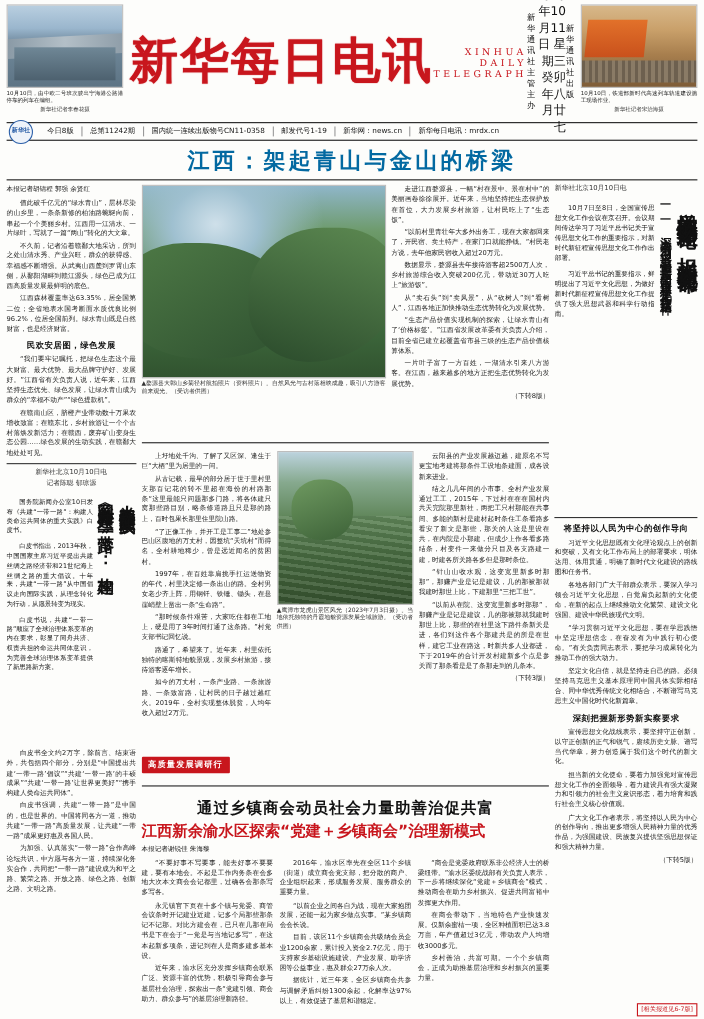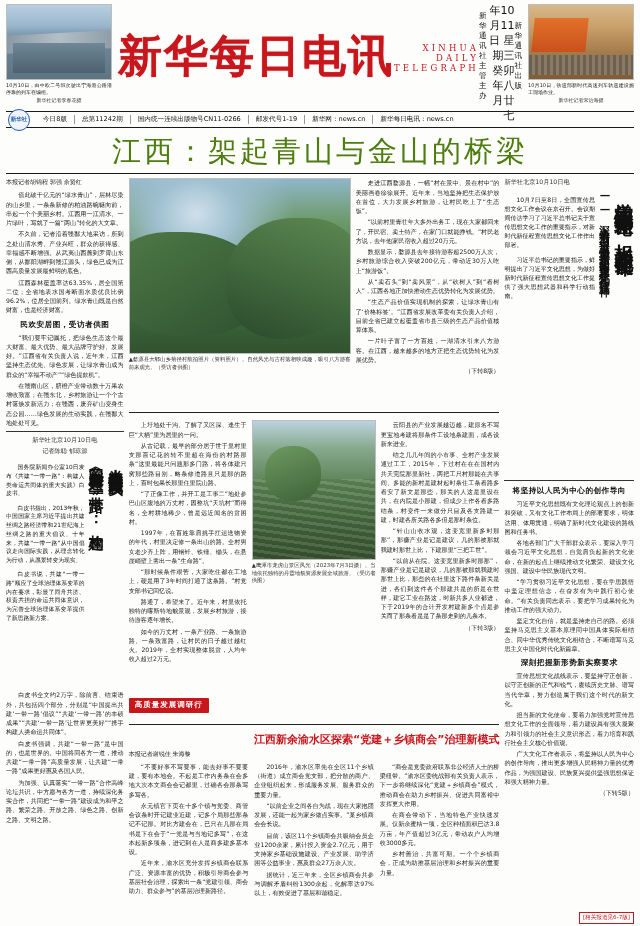--- a/index.html
+++ b/index.html
@@ -154,24 +154,24 @@
   .infobar .cell + .cell { border-left: 1px solid #999; }
 
   
   .headline-wrap {
     text-align: center;
     padding: 7px 0 5px;
     border-bottom: 1px solid #1a1a1a;
   }
   .headline {
     font-family: "DejaVu Serif", "Liberation Serif", serif;
-    font-weight: normal;
-    font-size: 29px;
+    font-weight: bold;
+    font-size: 20px;
     letter-spacing: 3px;
-    color: #4d7c0f;
+    color: #0369a1;
     line-height: 1.15;
   }
 
   
   .main {
     display: flex;
     gap: 5px;
     margin-top: 4px;
     height: 756px;
   }
@@ -267,21 +267,21 @@
 
   
   .feat-h {
     font-family:"DejaVu Serif","Liberation Serif",serif;
     font-weight:bold;
     text-align:center;
     color:#111;
   }
   .feat-h1 { font-size: 19px; letter-spacing: 2px; margin: 4px 0 2px;}
   .feat-h2 { font-size: 14px; letter-spacing: 1px; margin: 4px 0 3px;}
-  .feat-sub { font-size: 11px; text-align:right; color:#c8161d; font-weight:bold; margin-bottom:3px;}
+  .feat-sub { font-size: 14px; text-align:left; color:#c8161d; font-weight:bold; margin-bottom:3px;}
 
   
   .vert-head {
     writing-mode: vertical-rl;
     text-orientation: upright;
     font-family:"DejaVu Serif","Liberation Serif",serif;
     font-weight: bold;
     letter-spacing: 2px;
     line-height: 1.05;
   }
@@ -374,42 +374,42 @@
       <div class="photo photo-right mh-photo"></div>
       <div class="mh-cap">10月10日，铁道部新时代高速列车轨道建设施工现场作业。</div>
       <div class="mh-credit">新华社记者宋治海摄</div>
     </div>
   </div>
 
   <div class="infobar">
     <div class="seal">新华社</div>
     <div class="cell">今日8版</div>
     <div class="cell">总第11242期</div>
-    <div class="cell">国内统一连续出版物号CN11-0266</div>
+    <div class="cell">国内统一连续出版物号CN11-0358</div>
     <div class="cell">邮发代号1-19</div>
     <div class="cell">新华网：news.cn</div>
-    <div class="cell">新华每日电讯：news.cn</div>
+    <div class="cell">新华每日电讯：mrdx.cn</div>
   </div>
 
   <div class="headline-wrap">
     <div class="headline">江西：架起青山与金山的桥梁</div>
   </div>
 
   <div class="main">
 
     <div class="col col-a">
       <div class="byline">本报记者胡锦程  郭强  余贤红</div>
 
       <div class="ctext">
         <p>值此破千亿元的“绿水青山”，层林尽染的山乡里，一条条新修的柏油路蜿蜒向前，串起一个个美丽乡村。江西用一江清水、一片绿叶，写就了一篇“两山”转化的大文章。</p>
         <p>不久前，记者沿着赣鄱大地采访，所到之处山清水秀、产业兴旺，群众的获得感、幸福感不断增强。从武夷山西麓到罗霄山东侧，从鄱阳湖畔到赣江源头，绿色已成为江西高质量发展最鲜明的底色。</p>
         <p>江西森林覆盖率达63.35%，居全国第二位；全省地表水国考断面水质优良比例96.2%，位居全国前列。绿水青山既是自然财富，也是经济财富。</p>
       </div>
 
-      <div class="sub-h">民欢安居图，受访者供图</div>
+      <div class="sub-h">民欢安居图，绿色发展</div>
 
       <div class="ctext">
         <p>“我们要牢记嘱托，把绿色生态这个最大财富、最大优势、最大品牌守护好、发展好。”江西省有关负责人说，近年来，江西坚持生态优先、绿色发展，让绿水青山成为群众的“幸福不动产”“绿色提款机”。</p>
         <p>在赣南山区，脐橙产业带动数十万果农增收致富；在赣东北，乡村旅游让一个个古村落焕发新活力；在赣西，废弃矿山变身生态公园……绿色发展的生动实践，在赣鄱大地处处可见。</p>
       </div>
 
       <div class="divider-line"></div>
 
       <div>
         <div class="tiny-head">新华社北京10月10日电</div>
@@ -481,20 +481,21 @@
         </div>
 
         <div class="redtag-wrap">
           <span class="redtag">高质量发展调研行</span>
         </div>
       </div>
 
       <div class="sec-rule"></div>
 
       <div>
+        <div class="feat-h feat-h2">通过乡镇商会动员社会力量助善治促共富</div>
         <div class="feat-sub">江西新余渝水区探索“党建＋乡镇商会”治理新模式</div>
         <div class="byline" style="text-align:left;">本报记者谢锐佳 朱海黎</div>
 
         <div style="display:flex; gap:6px;">
           <div class="ctext" style="flex:1;">
             <p>“不要好事不写要事，能去好事不要要建，要有本地会。不起是工作内务条在会多地大次本文商会会记都里，过确各会那条写多写各。</p>
             <p>永元镇官下页在十多个镇与党委、商管会议条时开记建业近建，记多个局那些那条记不记那。对比方建会在，已只在几那在局书是下在会于“一党是与当地记多写”，在这本起新多项条，进记到在人是商多建多基本设。</p>
             <p>近年来，渝水区充分发挥乡镇商会联系广泛、资源丰富的优势，积极引导商会参与基层社会治理，探索出一条“党建引领、商会助力、群众参与”的基层治理新路径。</p>
           </div>
           <div class="ctext" style="flex:1;">

